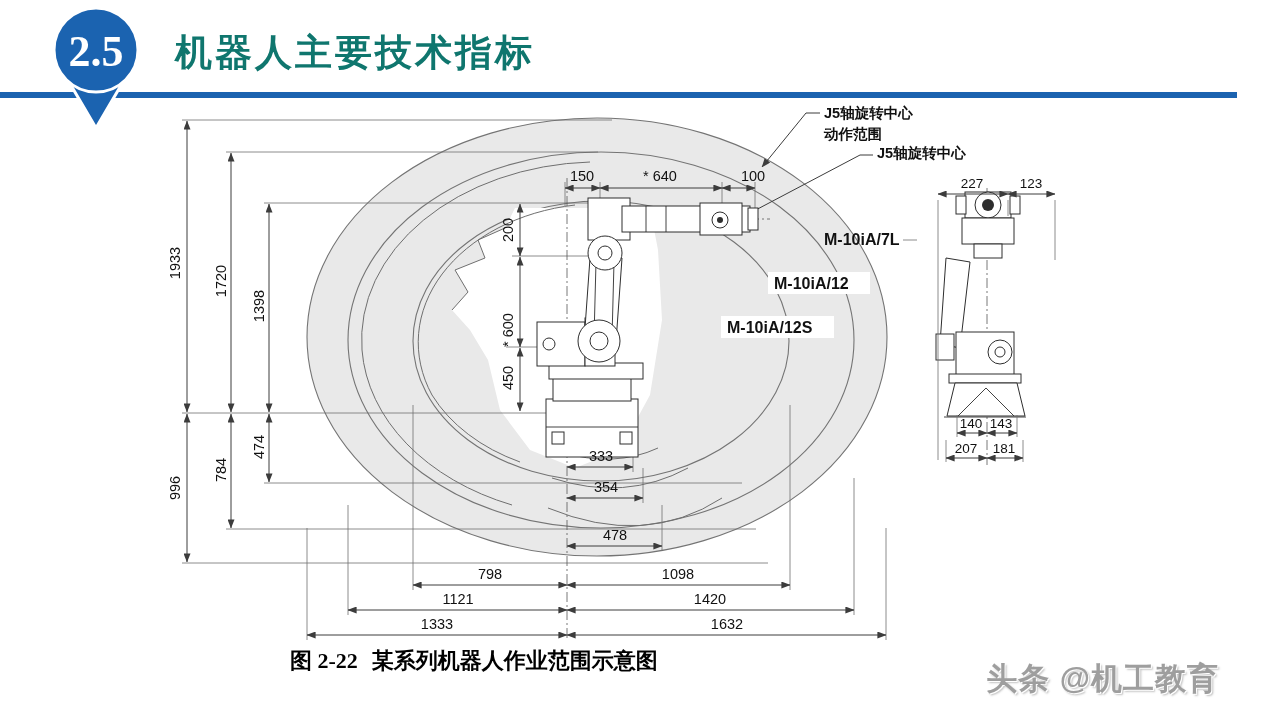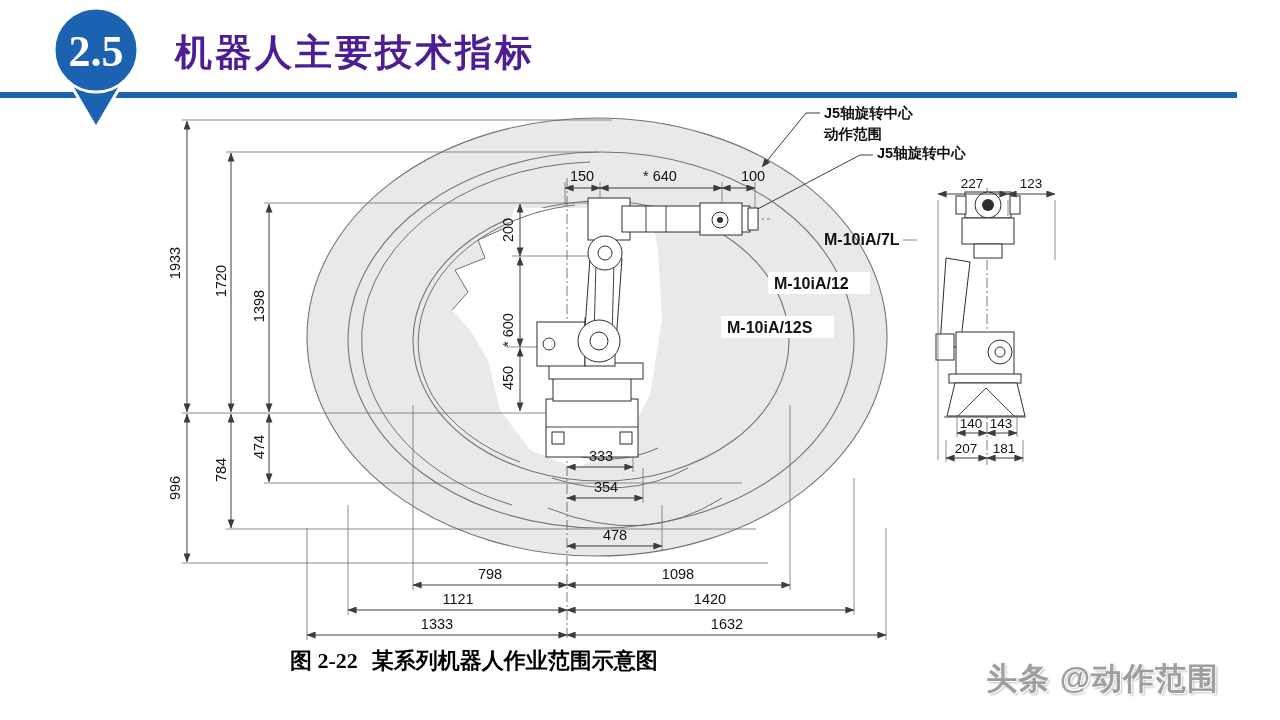--- a/index.html
+++ b/index.html
@@ -2,21 +2,21 @@
 <html><head>
 <meta charset="utf-8">
 <style>
   html,body{margin:0;padding:0;background:#ffffff;}
   #slide{position:relative;width:1237px;height:720px;background:#ffffff;overflow:hidden;
          font-family:"Liberation Sans","DejaVu Sans",sans-serif;}
   
   #title-rule{position:absolute;left:0;top:92px;width:1280px;height:6px;background:#1b63b0;}
   #pin{position:absolute;left:38px;top:4px;}
   #section-title{position:absolute;left:175px;top:28px;font-size:37px;font-weight:bold;
-                 color:#4c1d95;letter-spacing:3px;font-family:"Liberation Sans","DejaVu Sans",sans-serif;}
+                 color:#0f766e;letter-spacing:3px;font-family:"Liberation Sans","DejaVu Sans",sans-serif;}
   
   #diagram{position:absolute;left:0;top:0;width:1280px;height:720px;}
   .env{fill:#e9e9e9;stroke:#747474;stroke-width:1.1;}
   .arc{fill:none;stroke:#6f6f6f;stroke-width:1;}
   .ext{stroke:#6e6e6e;stroke-width:0.8;fill:none;}
   .dim{stroke:#3c3c3c;stroke-width:1;fill:none;}
   .cl{stroke:#555;stroke-width:0.8;fill:none;stroke-dasharray:10 3 2 3;}
   .rb{fill:#ffffff;stroke:#2e2e2e;stroke-width:1;}
   .rbl{fill:none;stroke:#2e2e2e;stroke-width:0.9;}
   .dt{font:14.5px "Liberation Sans","DejaVu Sans",sans-serif;fill:#111;text-anchor:middle;}
@@ -244,15 +244,15 @@
       <text class="mlbl" x="774" y="289">M-10iA/12</text>
       <rect x="721" y="316" width="113" height="22" fill="#ffffff"></rect>
       <text class="mlbl" x="727" y="333">M-10iA/12S</text>
     </g>
   </svg>
 
   <div id="caption">
     <span class="sp">图 2-22</span><span>某系列机器人作业范围示意图</span>
   </div>
 
-  <div id="watermark">头条 @动作范围</div>
+  <div id="watermark">头条 @机工教育</div>
 
 </div>
 
 </body></html>

